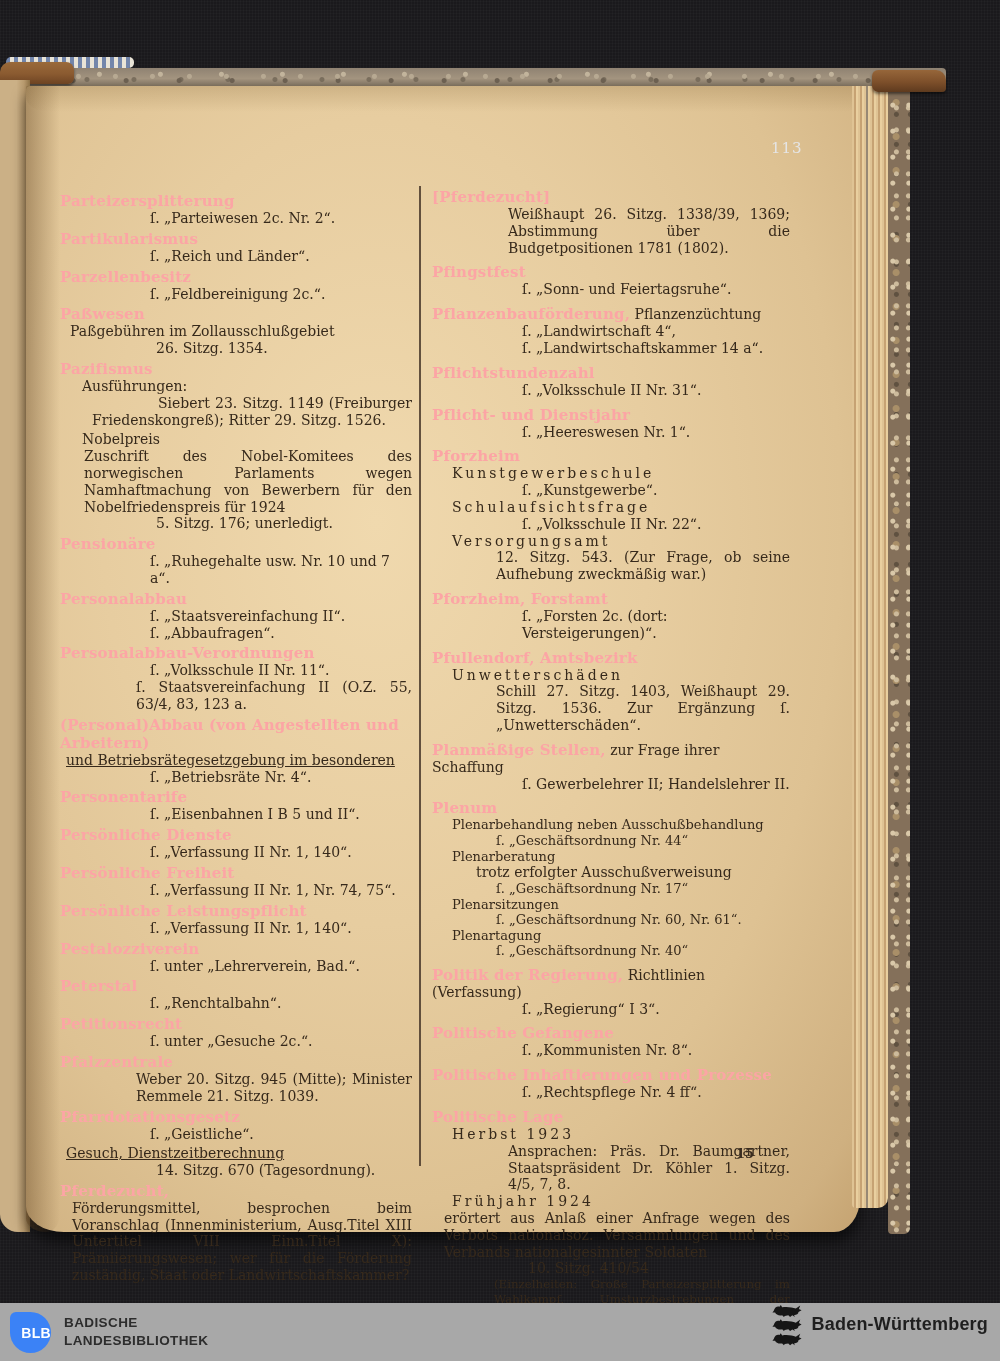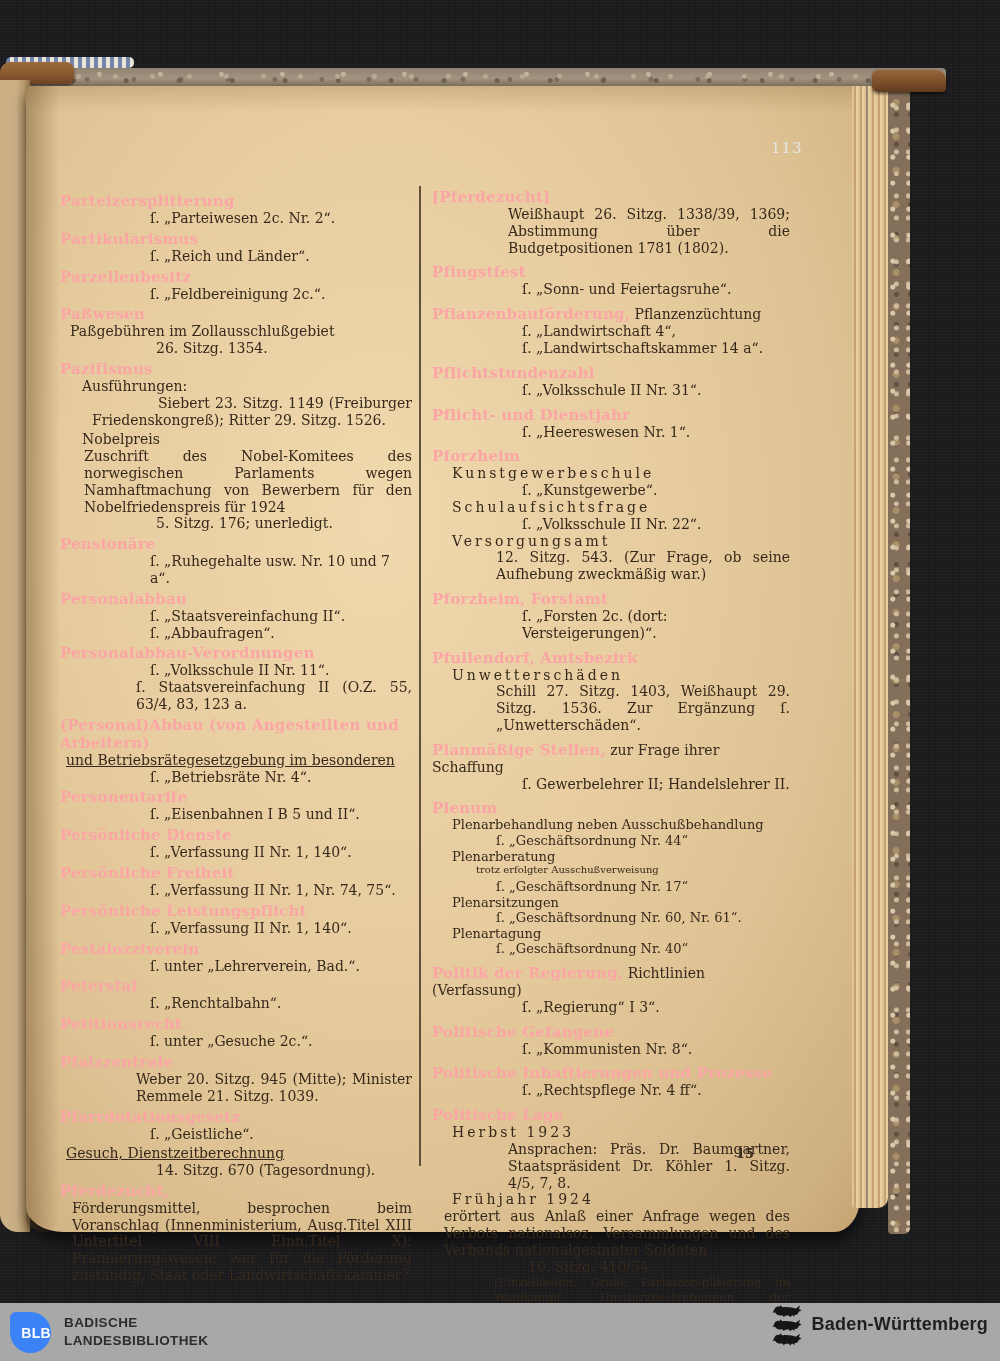--- a/index.html
+++ b/index.html
@@ -111,21 +111,21 @@
   .l-sub{padding-left:22px;}
   .l-ref{padding-left:90px;}
   .l-num{padding-left:96px;}
   .l-para{margin-left:12px;text-align:justify;}
   .l-para2{margin-left:24px;text-align:justify;}
   .l-pararef{margin-left:76px;text-align:justify;}
   .l-paranum{margin-left:64px;text-align:justify;}
   .l-vers{margin-left:32px;text-indent:66px;text-align:justify;}
   .l-spaced{padding-left:20px;letter-spacing:3px;}
   .l-small-sub{padding-left:20px;font-size:13px;line-height:1.2;}
-  .l-small-cont{padding-left:44px;font-size:10px;line-height:1.2;}
+  .l-small-cont{padding-left:44px;font-size:14px;line-height:1.2;}
   .l-small-ref{padding-left:64px;font-size:13px;line-height:1.2;}
   .l-note{margin-left:62px;font-size:11.8px;line-height:1.24;text-align:justify;}
   
   .footer{
     position:absolute;left:0;top:1303px;width:1000px;height:58px;background:#a8a8a8;
     font-family:"Liberation Sans","DejaVu Sans",sans-serif;
   }
   .blb-badge{
     position:absolute;left:10px;top:9px;width:41px;height:41px;
     background:#3b82f6;border-radius:6px 50% 50% 50%;

